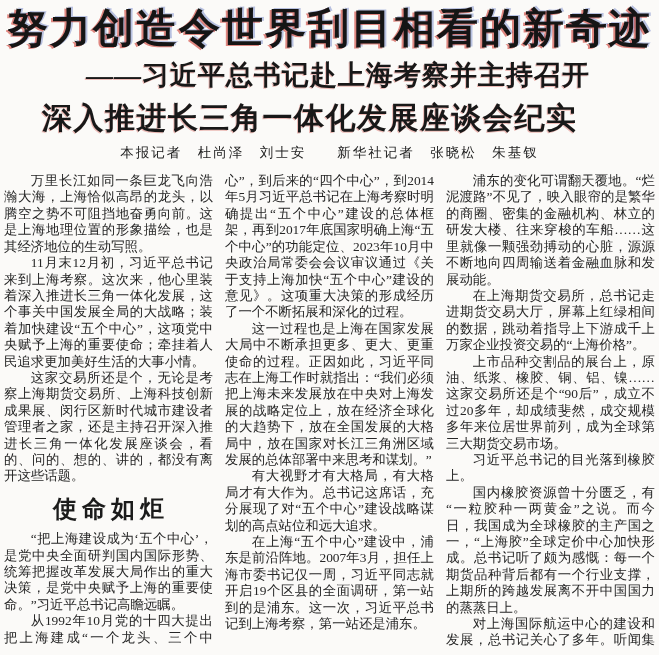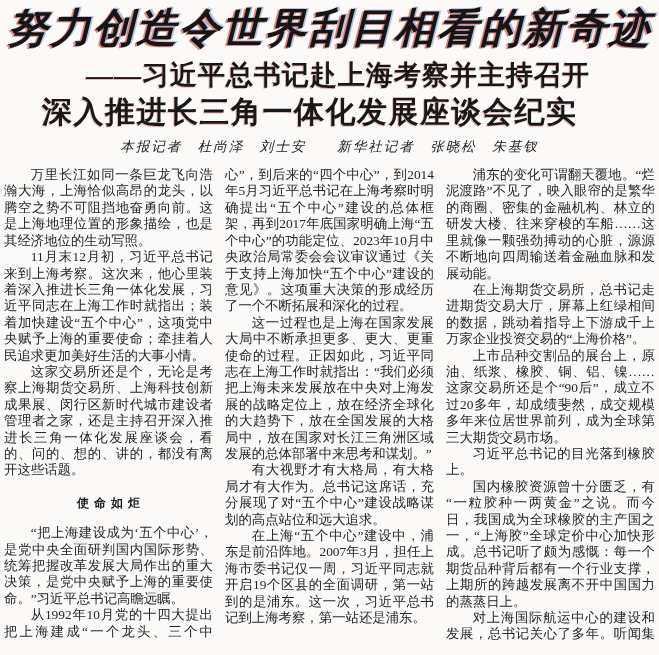--- a/index.html
+++ b/index.html
@@ -7,57 +7,56 @@
     width:659px;height:655px;overflow:hidden;
     background:#fbfaf8;color:#1e1e1e;
     font-family:"Liberation Serif",serif;
   }
   .masthead{padding-top:5px;}
   .headline{
     margin:0;text-align:center;white-space:nowrap;
     font-family:"DejaVu Sans",sans-serif;font-weight:900;
     font-size:41px;line-height:1.15;letter-spacing:2px;color:#151515;
     text-shadow:-2px 1px 0 rgba(200,40,30,.55), 2px -1px 0 rgba(60,85,180,.35);
-    font-style:italic;
   }
   .subtitle-1{
     margin:7px 0 0 86px;white-space:nowrap;
     font-size:27px;line-height:1.2;font-weight:bold;letter-spacing:1px;color:#181818;
     text-shadow:-1px 1px 0 rgba(200,40,30,.30);
   }
   .subtitle-2{
-    margin:2px 0 0 42px;white-space:nowrap;
+    margin:8px 0 0 42px;white-space:nowrap;
     font-size:30px;line-height:1.2;font-weight:bold;letter-spacing:1.5px;color:#181818;
     text-shadow:-1px 1px 0 rgba(200,40,30,.30);
   }
   .byline{
     margin-top:8px;text-align:center;
-    font-size:13.5px;line-height:1.3;letter-spacing:2px;color:#222;font-style:italic;
+    font-size:13.5px;line-height:1.3;letter-spacing:2px;color:#222;
   }
   .article{
     margin-top:12px;padding:0 4px;height:482px;overflow:hidden;
     column-count:3;column-gap:12px;column-fill:auto;
     font-size:13.4px;line-height:16.4px;text-align:justify;color:#262626;
   }
   .pgroup{display:contents;}
   .para{margin:0;text-indent:2em;}
   .section-heading{
     font-family:"DejaVu Sans",sans-serif;font-weight:bold;
-    font-size:12px;letter-spacing:5px;text-indent:5px;text-align:center;
+    font-size:24px;letter-spacing:5px;text-indent:5px;text-align:center;
     margin:16px 0 14px;color:#1b1b1b;break-inside:avoid;
   }
 </style>
 </head>
 <body>
 
 <header class="masthead">
   <h1 class="headline">努力创造令世界刮目相看的新奇迹</h1>
   <div class="subtitle-1">——习近平总书记赴上海考察并主持召开</div>
   <div class="subtitle-2">深入推进长三角一体化发展座谈会纪实</div>
   <div class="byline">本报记者　杜尚泽　刘士安　　新华社记者　张晓松　朱基钗</div>
 </header>
 
 <main class="article">
-  <div class="pgroup"><p class="para">万里长江如同一条巨龙飞向浩瀚大海，上海恰似高昂的龙头，以腾空之势不可阻挡地奋勇向前。这是上海地理位置的形象描绘，也是其经济地位的生动写照。</p><p class="para">11月末12月初，习近平总书记来到上海考察。这次来，他心里装着深入推进长三角一体化发展，习近平同志在上海工作时就指出；装着加快建设“五个中心”，这项党中央赋予上海的重要使命；牵挂着人民追求更加美好生活的大事小情。</p><p class="para">这家交易所还是个，无论是考察上海期货交易所、上海科技创新成果展、闵行区新时代城市建设者管理者之家，还是主持召开深入推进长三角一体化发展座谈会，看的、问的、想的、讲的，都没有离开这些话题。</p></div>
+  <div class="pgroup"><p class="para">万里长江如同一条巨龙飞向浩瀚大海，上海恰似高昂的龙头，以腾空之势不可阻挡地奋勇向前。这是上海地理位置的形象描绘，也是其经济地位的生动写照。</p><p class="para">11月末12月初，习近平总书记来到上海考察。这次来，他心里装着深入推进长三角一体化发展，这个事关中国发展全局的大战略；装着加快建设“五个中心”，这项党中央赋予上海的重要使命；牵挂着人民追求更加美好生活的大事小情。</p><p class="para">这家交易所还是个，无论是考察上海期货交易所、上海科技创新成果展、闵行区新时代城市建设者管理者之家，还是主持召开深入推进长三角一体化发展座谈会，看的、问的、想的、讲的，都没有离开这些话题。</p></div>
   <h2 class="section-heading">使命如炬</h2>
   <div class="pgroup"><p class="para">“把上海建设成为‘五个中心’，是党中央全面研判国内国际形势、统筹把握改革发展大局作出的重大决策，是党中央赋予上海的重要使命。”习近平总书记高瞻远瞩。</p><p class="para">从1992年10月党的十四大提出把上海建成“一个龙头、三个中心”，到后来的“四个中心”，到2014年5月习近平总书记在上海考察时明确提出“五个中心”建设的总体框架，再到2017年底国家明确上海“五个中心”的功能定位、2023年10月中央政治局常委会会议审议通过《关于支持上海加快“五个中心”建设的意见》。这项重大决策的形成经历了一个不断拓展和深化的过程。</p><p class="para">这一过程也是上海在国家发展大局中不断承担更多、更大、更重使命的过程。正因如此，习近平同志在上海工作时就指出：“我们必须把上海未来发展放在中央对上海发展的战略定位上，放在经济全球化的大趋势下，放在全国发展的大格局中，放在国家对长江三角洲区域发展的总体部署中来思考和谋划。”</p><p class="para">有大视野才有大格局，有大格局才有大作为。总书记这席话，充分展现了对“五个中心”建设战略谋划的高点站位和远大追求。</p><p class="para">在上海“五个中心”建设中，浦东是前沿阵地。2007年3月，担任上海市委书记仅一周，习近平同志就开启19个区县的全面调研，第一站到的是浦东。这一次，习近平总书记到上海考察，第一站还是浦东。</p><p class="para">浦东的变化可谓翻天覆地。“烂泥渡路”不见了，映入眼帘的是繁华的商圈、密集的金融机构、林立的研发大楼、往来穿梭的车船……这里就像一颗强劲搏动的心脏，源源不断地向四周输送着金融血脉和发展动能。</p><p class="para">在上海期货交易所，总书记走进期货交易大厅，屏幕上红绿相间的数据，跳动着指导上下游成千上万家企业投资交易的“上海价格”。</p><p class="para">上市品种交割品的展台上，原油、纸浆、橡胶、铜、铝、镍……这家交易所还是个“90后”，成立不过20多年，却成绩斐然，成交规模多年来位居世界前列，成为全球第三大期货交易市场。</p><p class="para">习近平总书记的目光落到橡胶上。</p><p class="para">国内橡胶资源曾十分匮乏，有“一粒胶种一两黄金”之说。而今日，我国成为全球橡胶的主产国之一，“上海胶”全球定价中心加快形成。总书记听了颇为感慨：每一个期货品种背后都有一个行业支撑，上期所的跨越发展离不开中国国力的蒸蒸日上。</p><p class="para">对上海国际航运中心的建设和发展，总书记关心了多年。听闻集运指数（欧线）期货于今年8月上市，成为我国首个服务类和现金交割的期货品种，总书记表示肯定。</p></div>
   
 </main>
 
 </body></html>

